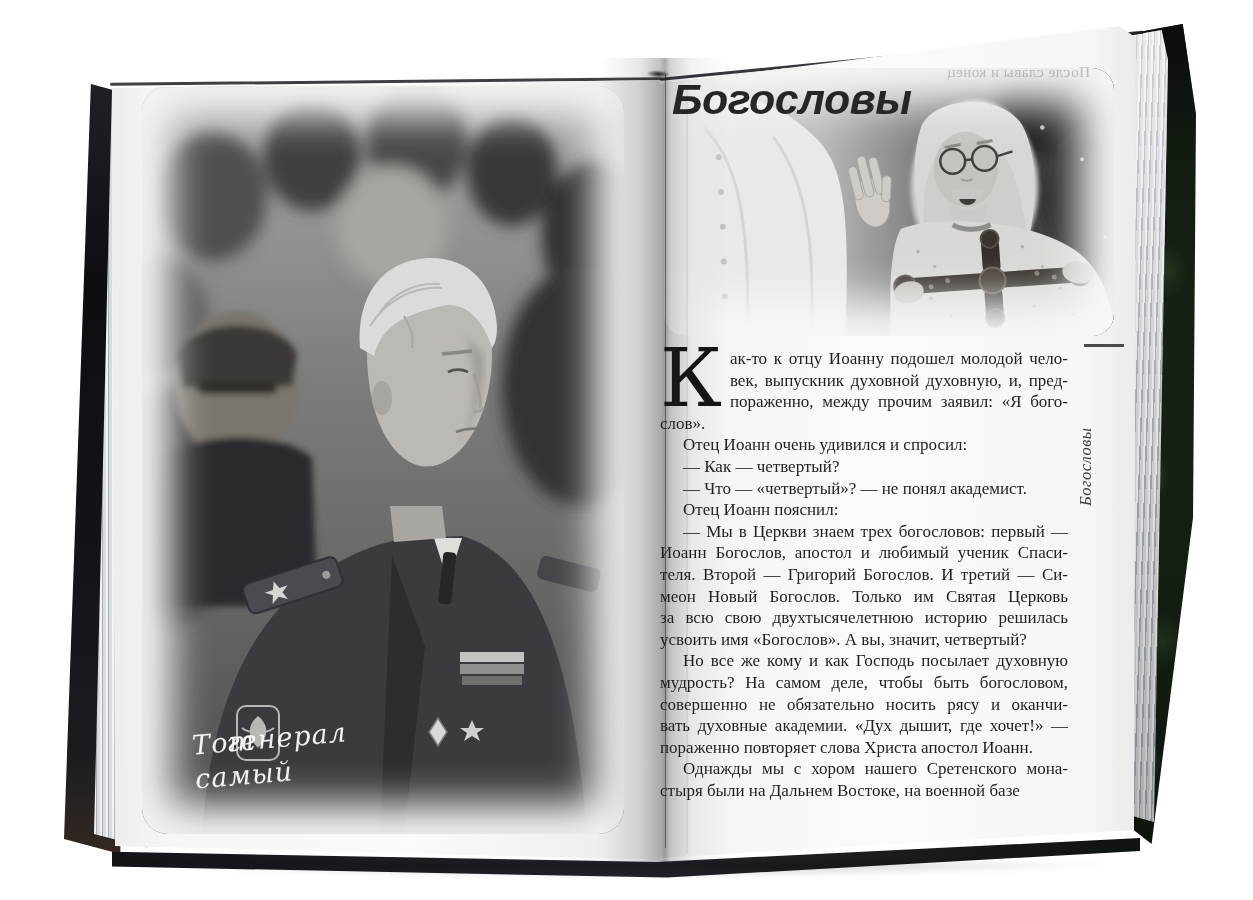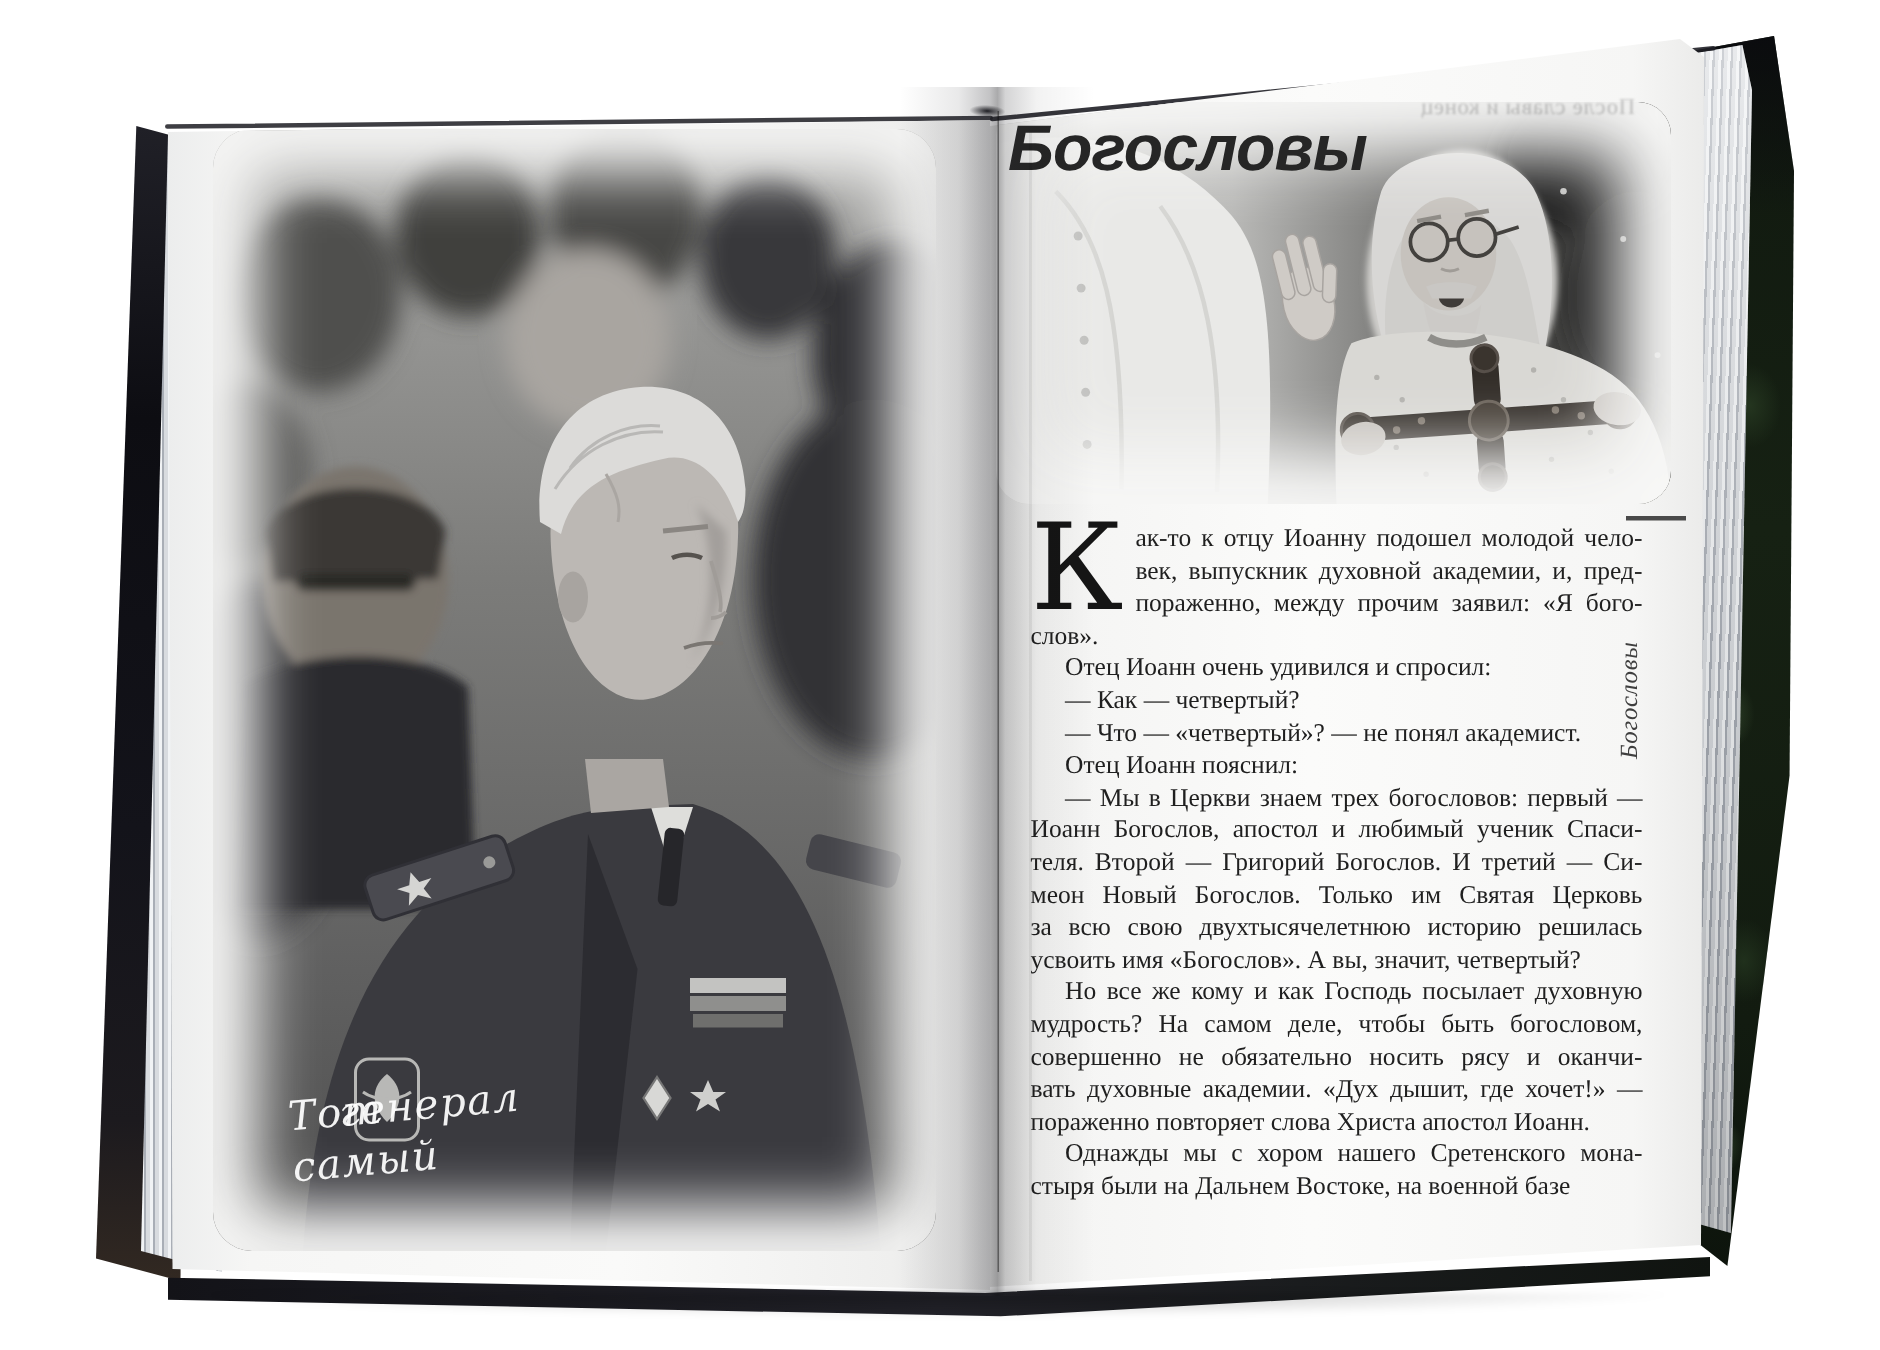--- a/index.html
+++ b/index.html
@@ -69,21 +69,21 @@
     box-shadow:inset 0 0 44px 36px #f7f7f6;}
   .ghost{top:40px;left:100px;width:330px;transform:scaleX(-1);
     font-size:15px;color:rgba(70,70,70,.30);filter:blur(.7px);letter-spacing:.5px;}
   h1.chapter{left:12px;top:54px;margin:0;font-family:"Liberation Sans", sans-serif;
     font-weight:700;font-style:italic;font-size:43px;line-height:1;color:#262626;letter-spacing:-.5px;}
   .crease{left:26px;top:64px;width:2px;height:766px;background:rgba(0,0,0,.06);}
   .run-rule{left:424px;top:320px;width:40px;height:2.5px;background:#4a4a4a;}
   .run-title{left:416px;top:332px;height:150px;writing-mode:vertical-rl;transform:rotate(180deg);
     font-style:italic;font-size:16.5px;color:#3f3f3f;letter-spacing:.5px;}
 
-  .body-text{left:27px;top:324px;width:408px;color:#1f1f1f;font-size:17px;line-height:21.6px;}
+  .body-text{left:0;top:324px;width:408px;color:#1f1f1f;font-size:17px;line-height:21.6px;}
   .body-text .para{position:static;}
   .body-text .line{position:static;text-align:justify;text-align-last:justify;white-space:normal;}
   .body-text .line.last{text-align-last:left;}
   .body-text .line.ind{text-indent:23px;}
   .dropcap{position:static;float:left;font-family:"DejaVu Serif", serif;font-size:80px;
     line-height:58px;height:62px;padding-right:8px;margin-top:2px;color:#151515;}
 </style>
 </head>
 <body>
 
@@ -282,21 +282,21 @@
     <h1 class="chapter">Богословы</h1>
     <div class="crease"></div>
 
     <div class="run-rule"></div>
     <div class="run-title">Богословы</div>
 
     <div class="body-text">
         <div class="para">
           <span class="dropcap">К</span>
           <div class="line">ак-то к отцу Иоанну подошел молодой чело-</div>
-          <div class="line">век, выпускник духовной академии, и, пред-</div>
+          <div class="line">век, выпускник духовной духовную, и, пред-</div>
           <div class="line">пораженно, между прочим заявил: «Я бого-</div>
           <div class="line last">слов».</div>
         </div>
         <div class="para">
           <div class="line last ind">Отец Иоанн очень удивился и спросил:</div>
         </div>
         <div class="para">
           <div class="line last ind">— Как — четвертый?</div>
         </div>
         <div class="para">

